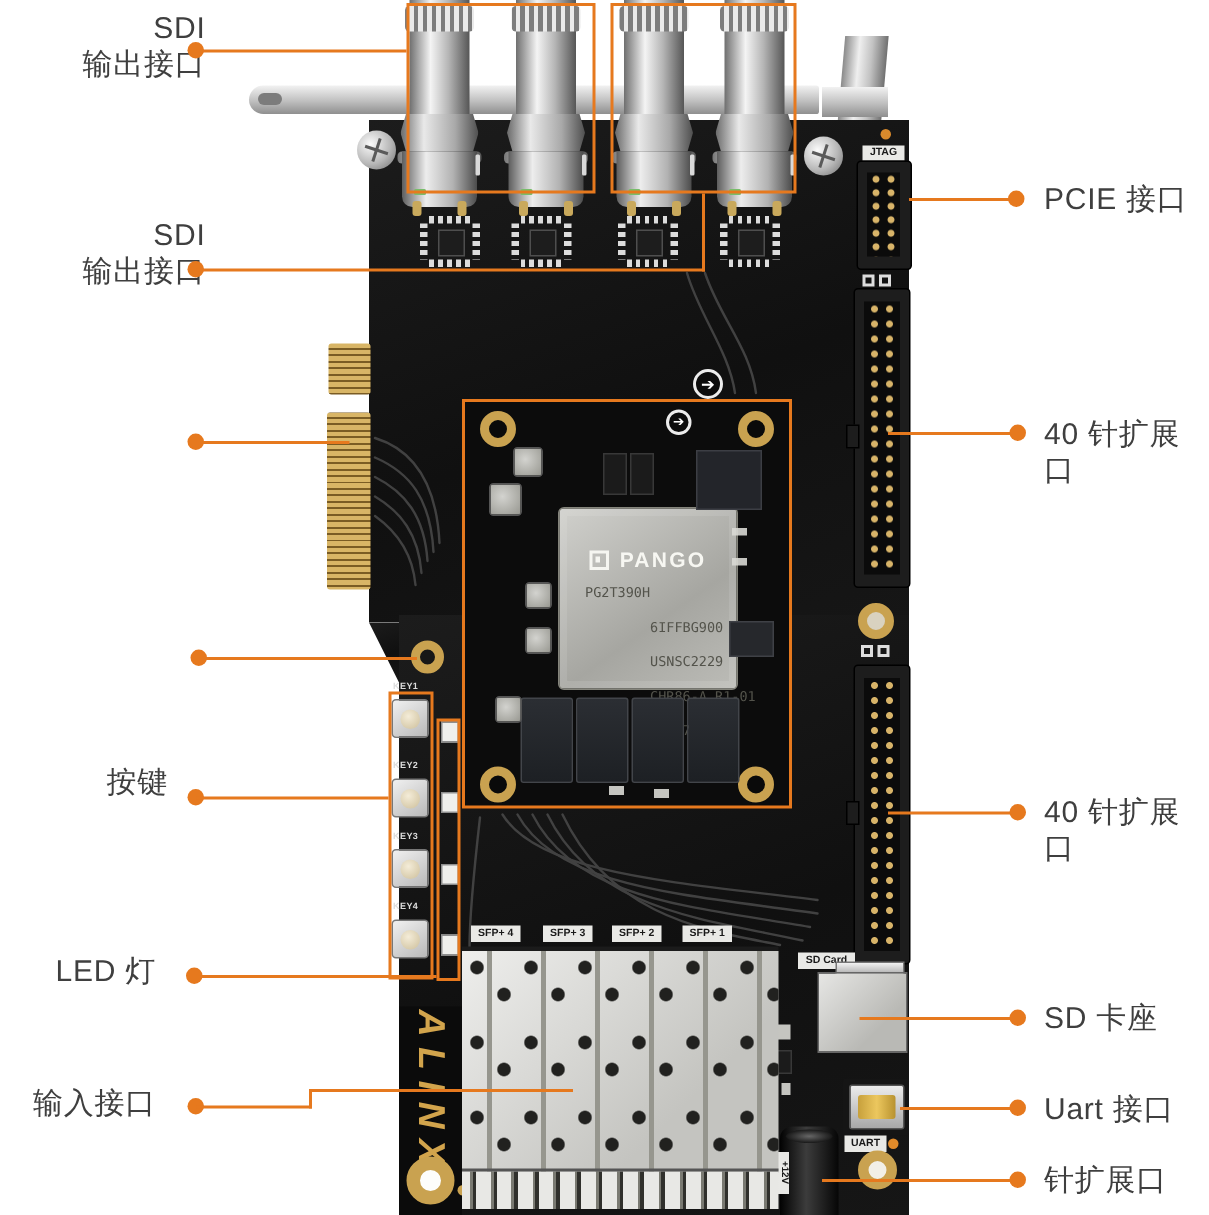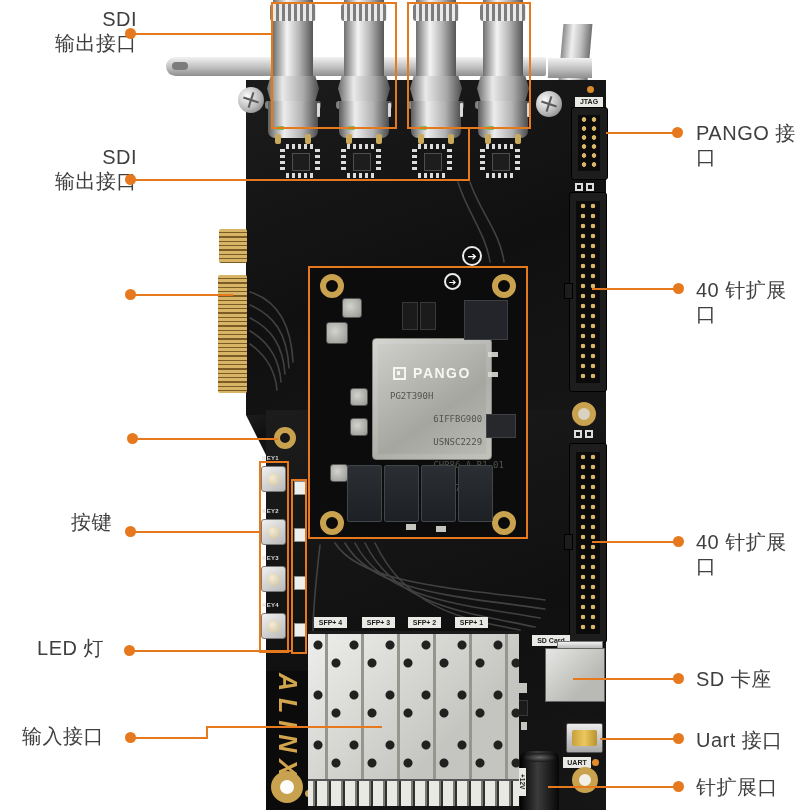--- a/index.html
+++ b/index.html
@@ -368,21 +368,21 @@
   <div class="lab l" style="left:0;top:725px;width:104px;">
     <div>输入接口</div>
     </div>
   <div class="dot" style="left:125px;top:732px;"></div>
   <div class="hl" style="left:131px;top:737px;width:77px;"></div>
   <div class="vl" style="left:206px;top:726px;height:13px;"></div>
   <div class="hl" style="left:206px;top:726px;width:176px;"></div>
 
   <div class="hl" style="left:606px;top:132px;width:72px;"></div>
   <div class="dot" style="left:672px;top:127px;"></div>
-  <div class="lab" style="left:696px;top:122px;">PANGO 接口</div>
+  <div class="lab" style="left:696px;top:122px;">PCIE 接口</div>
 
   <div class="hl" style="left:592px;top:288px;width:87px;"></div>
   <div class="dot" style="left:673px;top:283px;"></div>
   <div class="lab" style="left:696px;top:279px;">40 针扩展口</div>
 
   <div class="hl" style="left:592px;top:541px;width:87px;"></div>
   <div class="dot" style="left:673px;top:536px;"></div>
   <div class="lab" style="left:696px;top:531px;">40 针扩展口</div>
 
   <div class="hl" style="left:573px;top:678px;width:106px;"></div>

